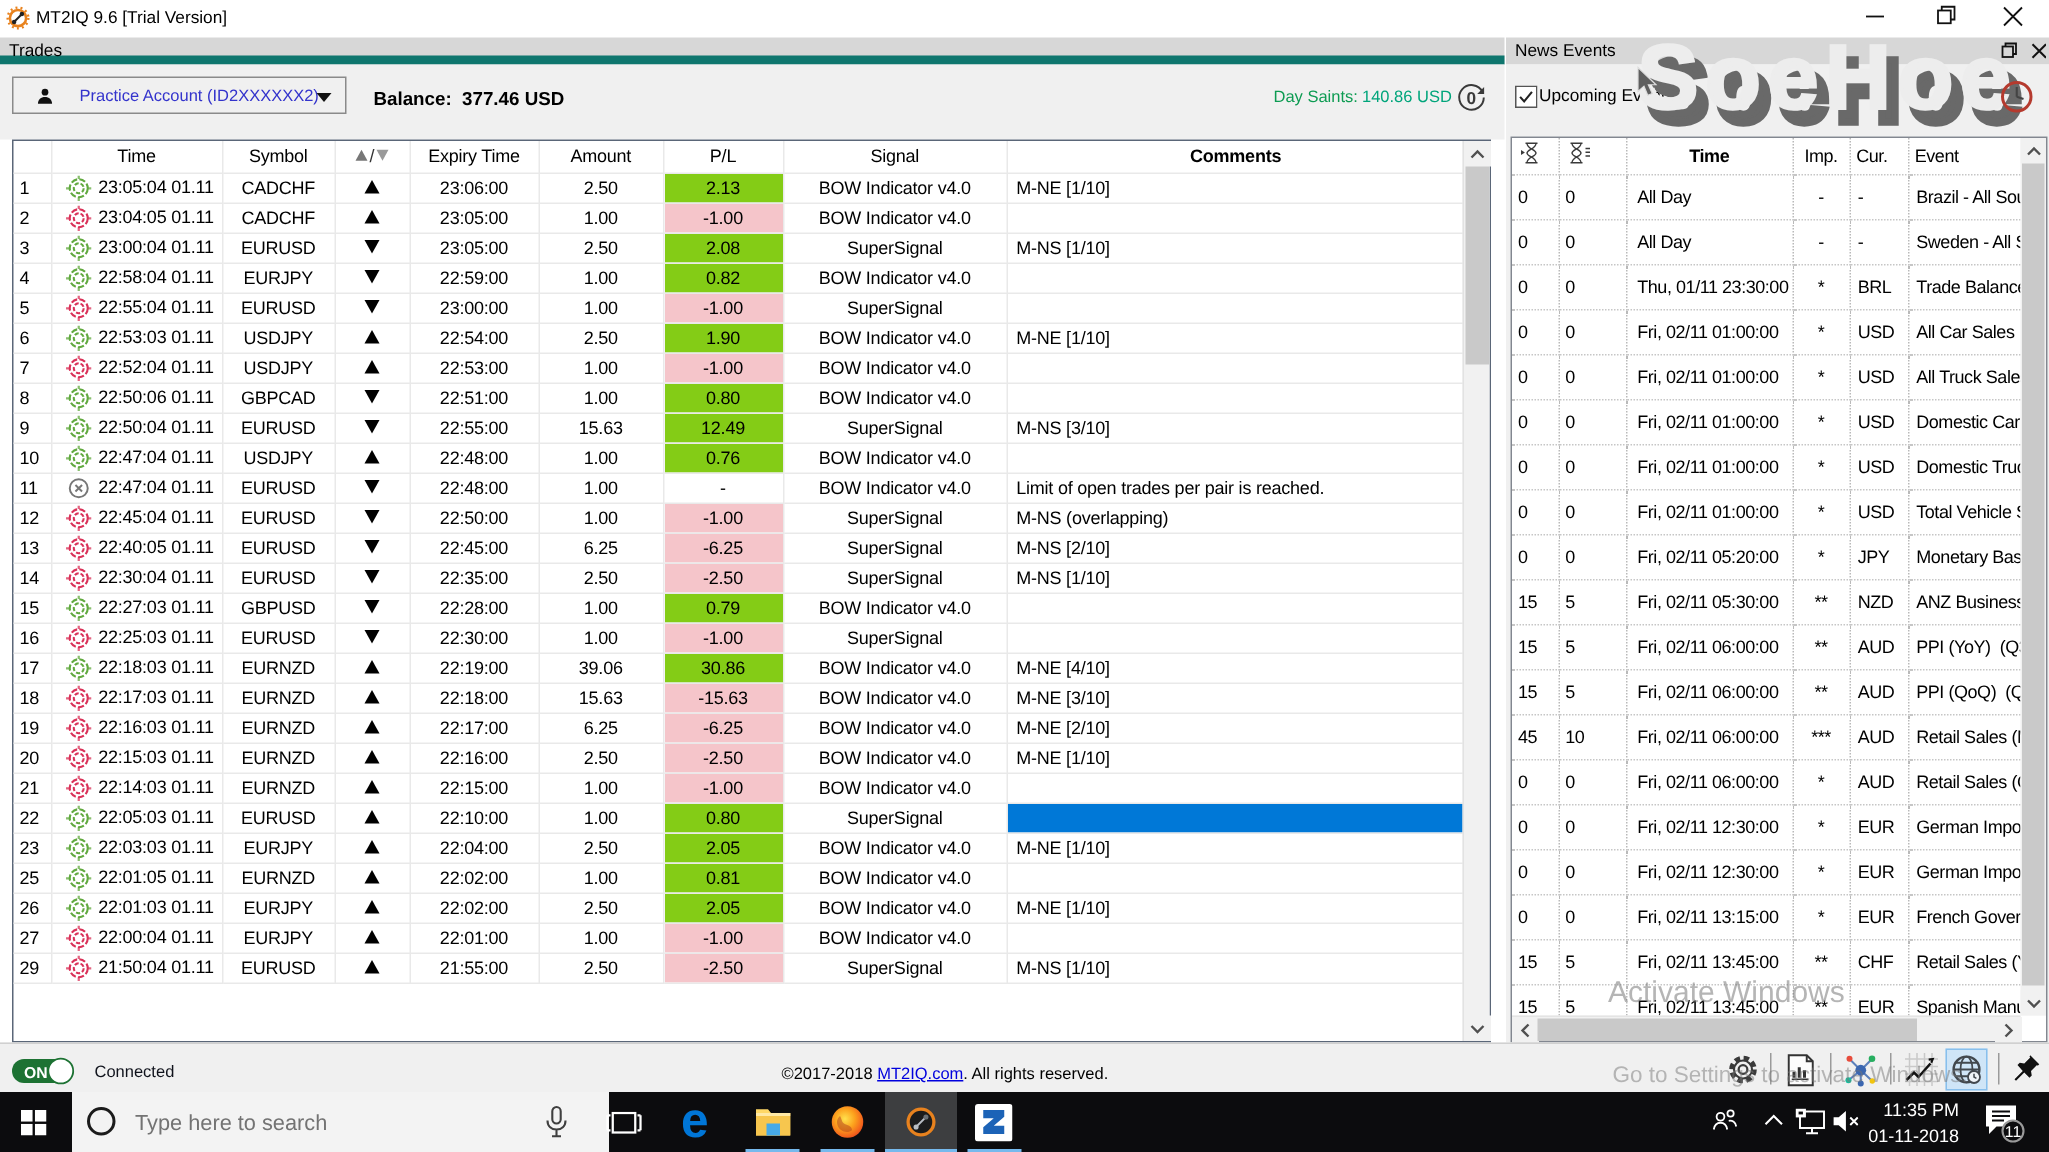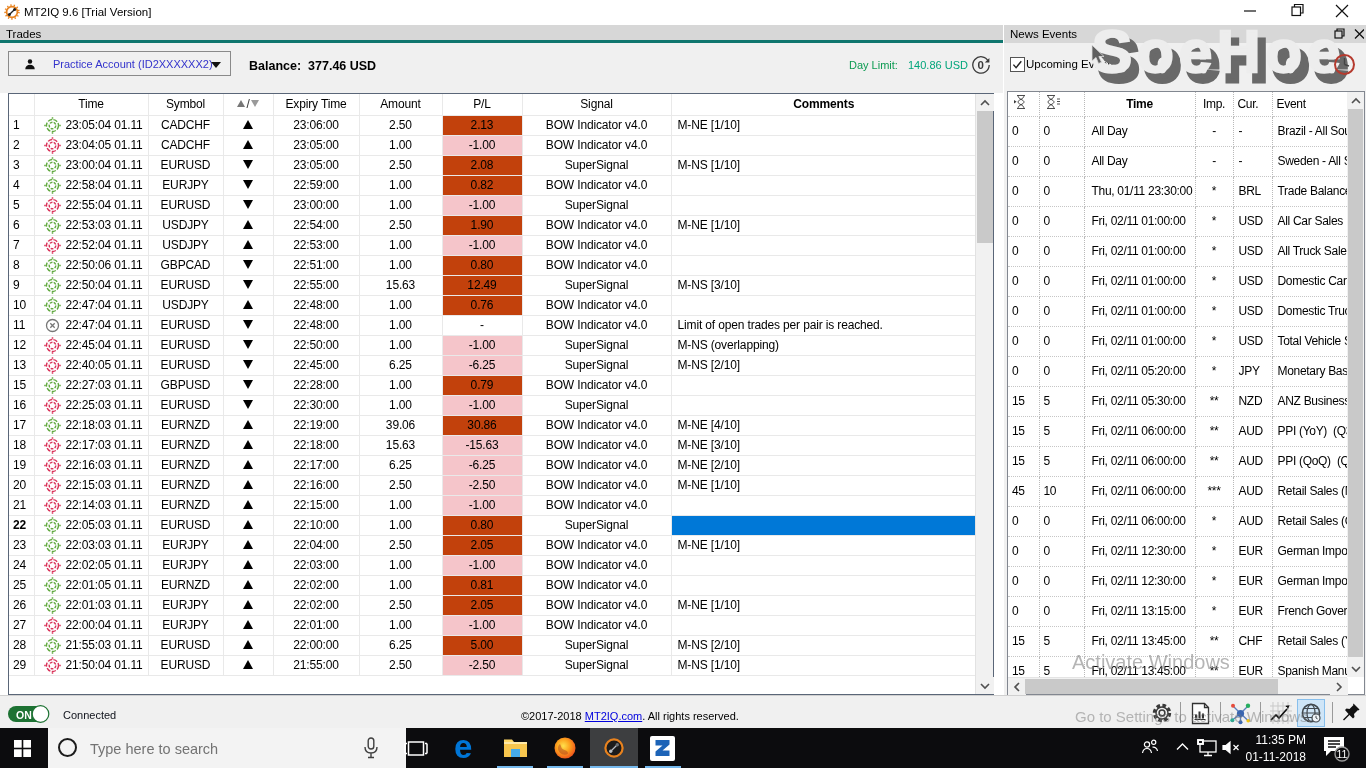--- a/index.html
+++ b/index.html
@@ -1,36 +1,36 @@
 <!DOCTYPE html>
 <html><head><meta charset="utf-8"><style>
 *{margin:0;padding:0;box-sizing:border-box}
 html,body{width:1366px;height:768px;overflow:hidden;font-family:"Liberation Sans",sans-serif;background:#fff}
 .abs{position:absolute}
 #titlebar{left:0;top:0;width:1366px;height:25px;background:#fff}
 #title{left:24px;top:6px;font-size:11.5px;color:#000}
-#tradeshdr{left:0;top:25px;width:1003px;height:18px;background:#d7d7d7;border-bottom:3px solid #0f766e}
+#tradeshdr{left:0;top:25px;width:1003px;height:18px;background:#d7d7d7;border-bottom:6px solid #0f766e}
 #newshdr{left:1004px;top:25px;width:362px;height:18px;background:#d7d7d7}
 .hdrtxt{font-size:11.5px;color:#000;padding:3px 0 0 6px}
 #toolbar{left:0;top:43px;width:1003px;height:50px;background:#f0f0f0}
 #newsbody{left:1004px;top:43px;width:362px;height:652px;background:#f0f0f0}
 #dd{left:8px;top:51px;width:223px;height:25px;border:1px solid #8a8a8a;background:#f0f0f0}
 #dd .acct{position:absolute;left:44px;top:6px;font-size:11px;color:#3333cc}
 #dd .arr{position:absolute;right:9px;top:10px;width:0;height:0;border-left:5px solid transparent;border-right:5px solid transparent;border-top:6px solid #111}
 .toolbar-txt{font-size:12.5px;color:#000;font-weight:bold}
 #dayprofit{left:849px;top:59px;font-size:11px;color:#0d9b52}
 table{border-collapse:collapse;table-layout:fixed}
 #trades{left:8px;top:93px;width:986px;height:602px;border:1px solid #5a6678;background:#fff}
 #ttab td,#ttab th{font-size:12px;letter-spacing:-0.15px;font-weight:normal;color:#000;border:1px solid #e9e9e9;overflow:hidden;white-space:nowrap;padding:0;text-align:center;height:20px}
 #ttab{width:967px}
 #ttab tr.hd th{height:21px;border-top:none}
 #ttab td:first-child,#ttab th:first-child{border-left:none;text-align:left;padding-left:4px}
 #ttab .cmt{text-align:left;padding-left:6px}
 #ttab td:last-child,#ttab th:last-child{border-right:none}
-.plw{background:#c2410c}.pll{background:#f5c5ca}
+.plw{background:#84cc16}.pll{background:#f5c5ca}
 .tg{vertical-align:middle}
 .tri-u{display:inline-block;width:0;height:0;border-left:5px solid transparent;border-right:5px solid transparent;border-bottom:9px solid #000}
 .tri-d{display:inline-block;width:0;height:0;border-left:5px solid transparent;border-right:5px solid transparent;border-top:9px solid #000}
 .sel{background:#0078d7}
 .timecell{text-align:left}
 .timecell svg{margin:0 4px 0 5px}
 .timecell{letter-spacing:-0.35px}
 #vscroll{left:975px;top:93px;width:18px;height:602px;background:#f1f1f1;border-left:1px solid #e2e2e2}
 .sb-btn{position:absolute;left:0;width:18px;height:17px;background:#f1f1f1;color:#555;text-align:center}
 .thumb{position:absolute;background:#c9c9c9}
@@ -75,21 +75,21 @@
 <div class="abs" id="toolbar"></div>
 <div class="abs" id="dd">
 <svg style="position:absolute;left:15px;top:6px" width="12" height="12" viewBox="0 0 14 14">
       <circle cx="7" cy="4" r="2.6" fill="#111"></circle>
       <path d="M1.5 13c0-3.2 2.4-5.2 5.5-5.2s5.5 2 5.5 5.2z" fill="#111"></path>
     </svg>
 <span class="acct">Practice Account (ID2XXXXXX2)</span>
 <span class="arr"></span>
   </div>
 <div class="abs toolbar-txt" style="left:249px;top:58.5px">Balance:&nbsp; 377.46 USD</div>
-<div class="abs" id="dayprofit">Day Limit:</div>
+<div class="abs" id="dayprofit">Day Saints:</div>
 <div class="abs" style="left:908px;top:59px;font-size:11px;color:#00a57b">140.86 USD</div>
 <svg class="abs" style="left:969px;top:53px" width="24" height="24" viewBox="0 0 24 24" fill="none">
 <path d="M19.3 8.2A8.2 8.2 0 1 0 20.2 12" stroke="#3a3a3a" stroke-width="1.3"></path>
 <path d="M20.4 5v4.6h-4.6z" fill="#3a3a3a"></path>
 <text x="8.6" y="16" font-size="11.5" font-weight="bold" fill="#3a3a3a" font-family="Liberation Sans">0</text>
 </svg>
 <div class="abs" id="newsbody"></div>
 <svg class="abs" style="left:1010px;top:57px" width="15" height="15" viewBox="0 0 15 15">
 <rect x="0.5" y="0.5" width="14" height="14" fill="#fff" stroke="#555" stroke-width="1"></rect>
 <path d="M3.4 7.6l2.7 3 5.2-6.4" stroke="#222" stroke-width="1.4" fill="none"></path>
@@ -336,20 +336,37 @@
             </svg>22:40:05 01.11</td>
           <td>EURUSD</td>
           <td><span class="tri-d"></span></td>
           <td>22:45:00</td>
           <td>6.25</td>
           <td class="pll">-6.25</td>
           <td>SuperSignal</td>
           <td class="cmt">M-NS [2/10]</td>
         </tr>
 <tr>
+          <td>14</td>
+          <td class="timecell"><svg class="tg" width="17" height="17" viewBox="0 0 17 17" fill="none">
+              <g stroke="#d93158">
+                <circle cx="8.5" cy="8.5" r="6" stroke-width="1.4" stroke-dasharray="4.2 1.5"></circle>
+                <circle cx="8.5" cy="8.5" r="3.3" stroke-width="1.4" stroke-dasharray="2.8 1.3"></circle>
+                <path d="M8.5 0v2.4M8.5 14.6v2.4M0 8.5h2.4M14.6 8.5h2.4" stroke-width="1.5" opacity=".75"></path>
+              </g>
+            </svg>22:30:04 01.11</td>
+          <td>EURUSD</td>
+          <td><span class="tri-d"></span></td>
+          <td>22:35:00</td>
+          <td>2.50</td>
+          <td class="pll">-2.50</td>
+          <td>SuperSignal</td>
+          <td class="cmt">M-NS [1/10]</td>
+        </tr>
+<tr>
           <td>15</td>
           <td class="timecell"><svg class="tg" width="17" height="17" viewBox="0 0 17 17" fill="none">
               <g stroke="#61a93f">
                 <circle cx="8.5" cy="8.5" r="6" stroke-width="1.4" stroke-dasharray="4.2 1.5"></circle>
                 <circle cx="8.5" cy="8.5" r="3.3" stroke-width="1.4" stroke-dasharray="2.8 1.3"></circle>
                 <path d="M8.5 0v2.4M8.5 14.6v2.4M0 8.5h2.4M14.6 8.5h2.4" stroke-width="1.5" opacity=".75"></path>
               </g>
             </svg>22:27:03 01.11</td>
           <td>GBPUSD</td>
           <td><span class="tri-d"></span></td>
@@ -455,21 +472,21 @@
             </svg>22:14:03 01.11</td>
           <td>EURNZD</td>
           <td><span class="tri-u"></span></td>
           <td>22:15:00</td>
           <td>1.00</td>
           <td class="pll">-1.00</td>
           <td>BOW Indicator v4.0</td>
           <td class="cmt"></td>
         </tr>
 <tr>
-          <td style="font-weight:bold">22</td>
+          <td style="font-weight:normal">22</td>
           <td class="timecell"><svg class="tg" width="17" height="17" viewBox="0 0 17 17" fill="none">
               <g stroke="#61a93f">
                 <circle cx="8.5" cy="8.5" r="6" stroke-width="1.4" stroke-dasharray="4.2 1.5"></circle>
                 <circle cx="8.5" cy="8.5" r="3.3" stroke-width="1.4" stroke-dasharray="2.8 1.3"></circle>
                 <path d="M8.5 0v2.4M8.5 14.6v2.4M0 8.5h2.4M14.6 8.5h2.4" stroke-width="1.5" opacity=".75"></path>
               </g>
             </svg>22:05:03 01.11</td>
           <td>EURUSD</td>
           <td><span class="tri-u"></span></td>
           <td>22:10:00</td>
@@ -489,37 +506,20 @@
             </svg>22:03:03 01.11</td>
           <td>EURJPY</td>
           <td><span class="tri-u"></span></td>
           <td>22:04:00</td>
           <td>2.50</td>
           <td class="plw">2.05</td>
           <td>BOW Indicator v4.0</td>
           <td class="cmt">M-NE [1/10]</td>
         </tr>
 <tr>
-          <td>24</td>
-          <td class="timecell"><svg class="tg" width="17" height="17" viewBox="0 0 17 17" fill="none">
-              <g stroke="#d93158">
-                <circle cx="8.5" cy="8.5" r="6" stroke-width="1.4" stroke-dasharray="4.2 1.5"></circle>
-                <circle cx="8.5" cy="8.5" r="3.3" stroke-width="1.4" stroke-dasharray="2.8 1.3"></circle>
-                <path d="M8.5 0v2.4M8.5 14.6v2.4M0 8.5h2.4M14.6 8.5h2.4" stroke-width="1.5" opacity=".75"></path>
-              </g>
-            </svg>22:02:05 01.11</td>
-          <td>EURJPY</td>
-          <td><span class="tri-u"></span></td>
-          <td>22:03:00</td>
-          <td>1.00</td>
-          <td class="pll">-1.00</td>
-          <td>BOW Indicator v4.0</td>
-          <td class="cmt"></td>
-        </tr>
-<tr>
           <td>25</td>
           <td class="timecell"><svg class="tg" width="17" height="17" viewBox="0 0 17 17" fill="none">
               <g stroke="#61a93f">
                 <circle cx="8.5" cy="8.5" r="6" stroke-width="1.4" stroke-dasharray="4.2 1.5"></circle>
                 <circle cx="8.5" cy="8.5" r="3.3" stroke-width="1.4" stroke-dasharray="2.8 1.3"></circle>
                 <path d="M8.5 0v2.4M8.5 14.6v2.4M0 8.5h2.4M14.6 8.5h2.4" stroke-width="1.5" opacity=".75"></path>
               </g>
             </svg>22:01:05 01.11</td>
           <td>EURNZD</td>
           <td><span class="tri-u"></span></td>
@@ -555,37 +555,20 @@
                 <path d="M8.5 0v2.4M8.5 14.6v2.4M0 8.5h2.4M14.6 8.5h2.4" stroke-width="1.5" opacity=".75"></path>
               </g>
             </svg>22:00:04 01.11</td>
           <td>EURJPY</td>
           <td><span class="tri-u"></span></td>
           <td>22:01:00</td>
           <td>1.00</td>
           <td class="pll">-1.00</td>
           <td>BOW Indicator v4.0</td>
           <td class="cmt"></td>
-        </tr>
-<tr>
-          <td>28</td>
-          <td class="timecell"><svg class="tg" width="17" height="17" viewBox="0 0 17 17" fill="none">
-              <g stroke="#61a93f">
-                <circle cx="8.5" cy="8.5" r="6" stroke-width="1.4" stroke-dasharray="4.2 1.5"></circle>
-                <circle cx="8.5" cy="8.5" r="3.3" stroke-width="1.4" stroke-dasharray="2.8 1.3"></circle>
-                <path d="M8.5 0v2.4M8.5 14.6v2.4M0 8.5h2.4M14.6 8.5h2.4" stroke-width="1.5" opacity=".75"></path>
-              </g>
-            </svg>21:55:03 01.11</td>
-          <td>EURUSD</td>
-          <td><span class="tri-u"></span></td>
-          <td>22:00:00</td>
-          <td>6.25</td>
-          <td class="plw">5.00</td>
-          <td>SuperSignal</td>
-          <td class="cmt">M-NS [2/10]</td>
         </tr>
 <tr>
           <td>29</td>
           <td class="timecell"><svg class="tg" width="17" height="17" viewBox="0 0 17 17" fill="none">
               <g stroke="#d93158">
                 <circle cx="8.5" cy="8.5" r="6" stroke-width="1.4" stroke-dasharray="4.2 1.5"></circle>
                 <circle cx="8.5" cy="8.5" r="3.3" stroke-width="1.4" stroke-dasharray="2.8 1.3"></circle>
                 <path d="M8.5 0v2.4M8.5 14.6v2.4M0 8.5h2.4M14.6 8.5h2.4" stroke-width="1.5" opacity=".75"></path>
               </g>
             </svg>21:50:04 01.11</td>

